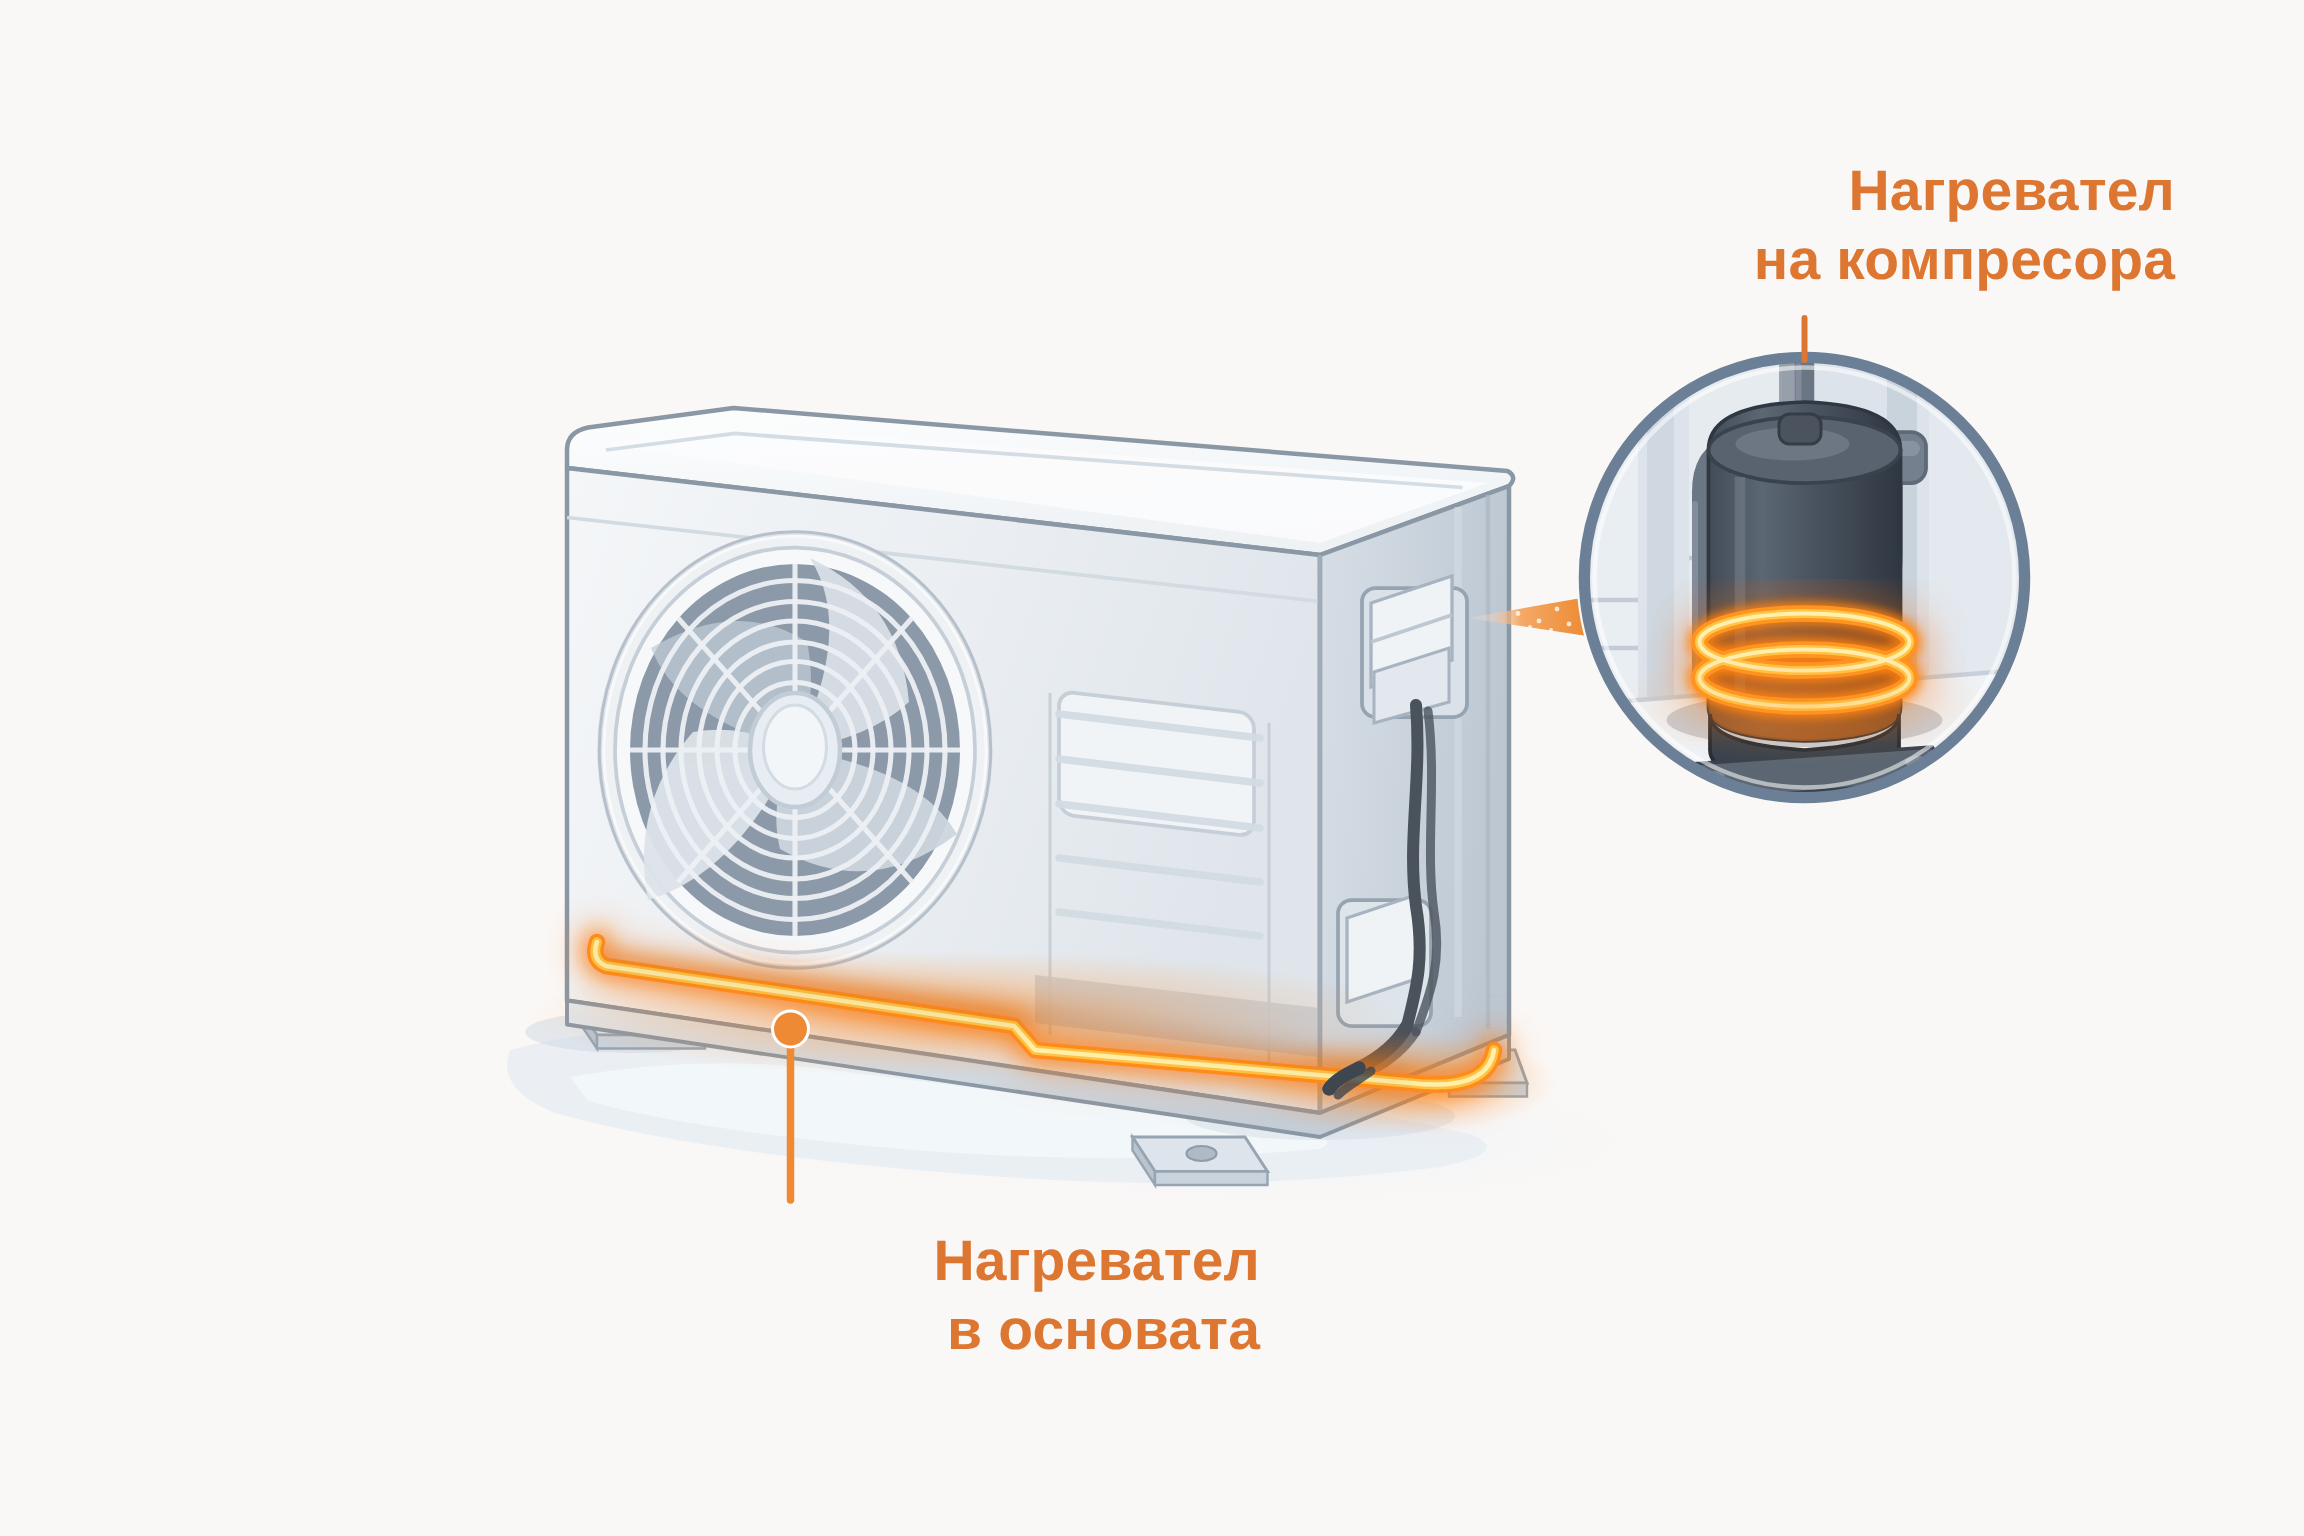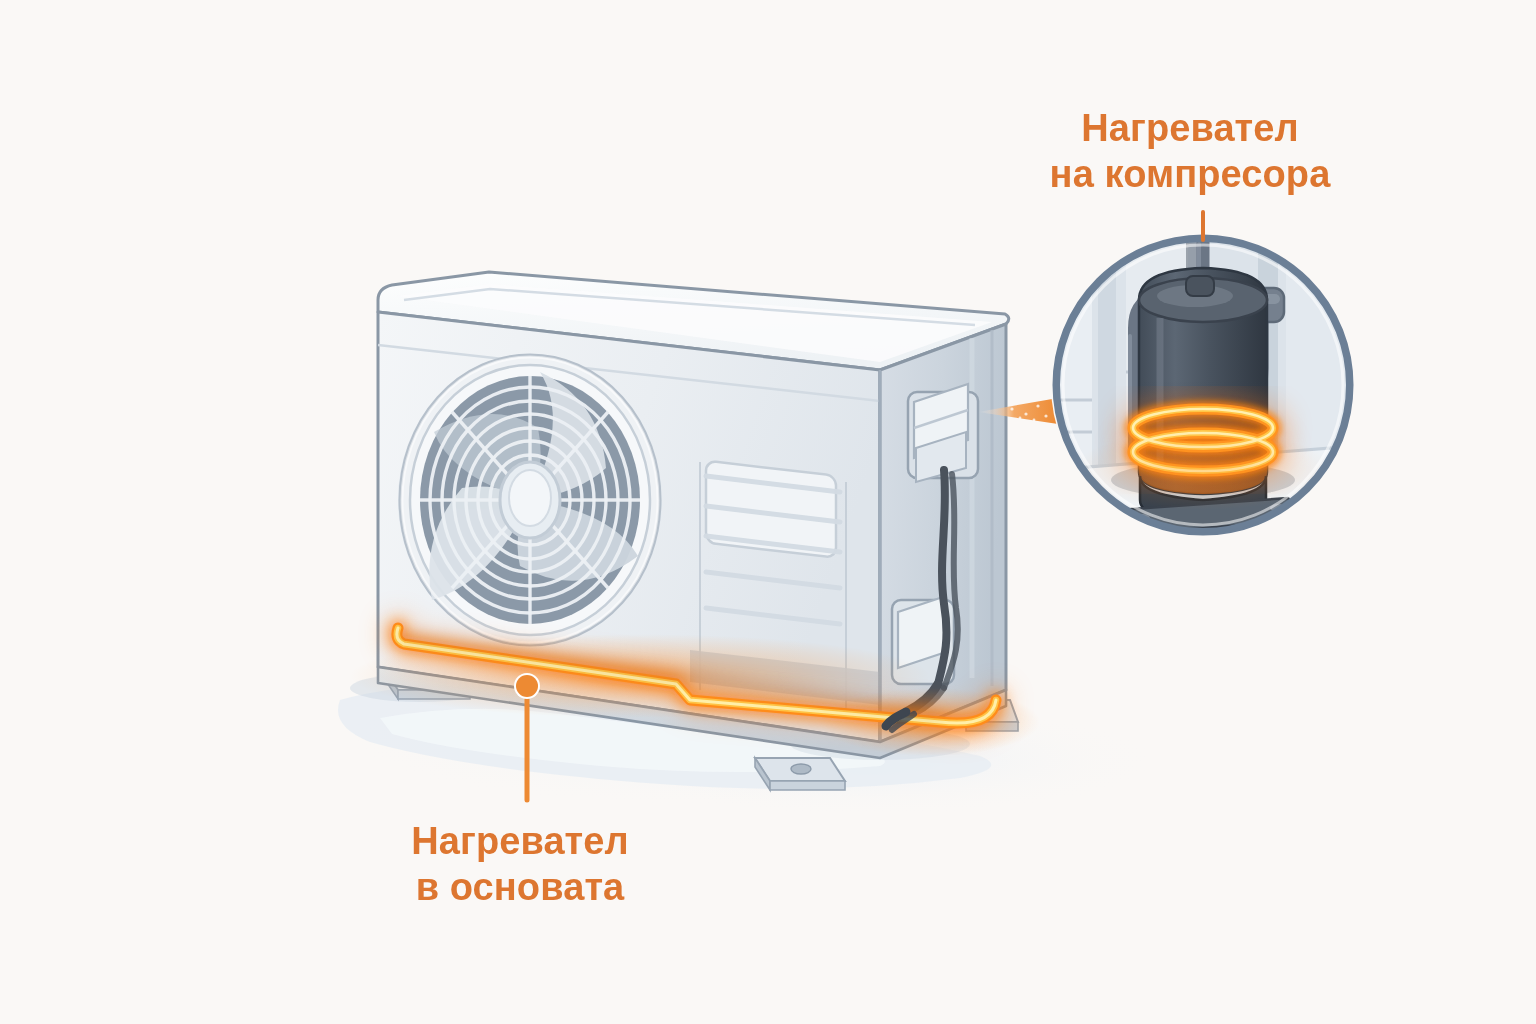--- a/index.html
+++ b/index.html
@@ -11,21 +11,21 @@
   }
   #stage{position:relative;width:1536px;height:1024px;}
   #scene{position:absolute;left:0;top:0;width:1536px;height:1024px;}
 
   .label{
     position:absolute;
     color:#DD7630;
     font-weight:700;
     font-size:38px;
     line-height:1.22;
-    text-align:center;
+    text-align:right;
     white-space:pre-line;
     letter-spacing:.1px;
     user-select:none;
   }
   #label-compressor{left:930px;top:105px;width:520px;}
   #label-base{left:200px;top:818px;width:640px;}
 </style>
 </head>
 <body style="background: rgb(250, 248, 246);">
 

